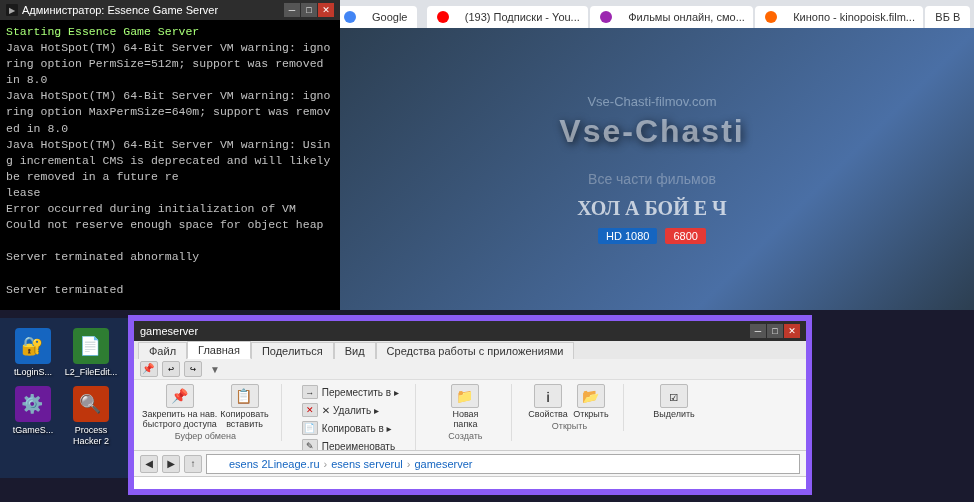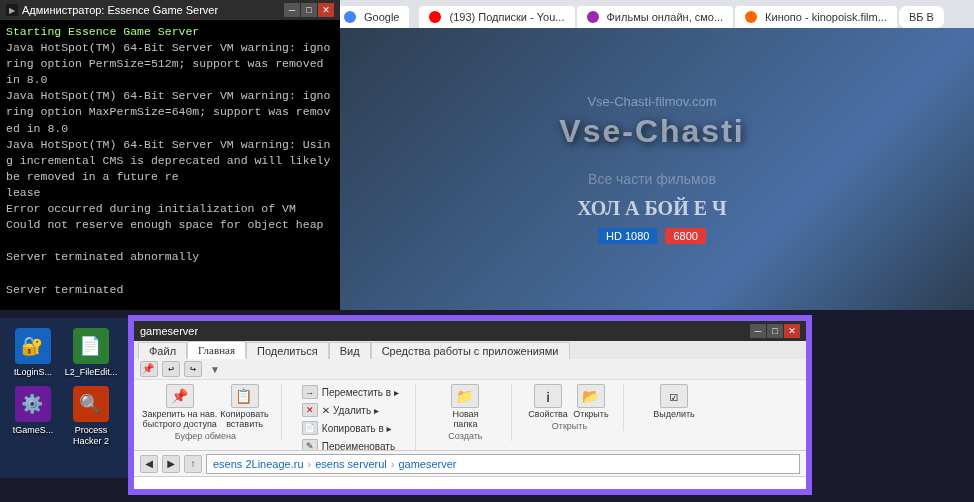--- a/index.html
+++ b/index.html
@@ -99,21 +99,21 @@
       padding: 0 4px;
       font-family: 'Segoe UI', Arial, sans-serif;
       font-size: 11px;
     }
     .browser-tab {
       background: #fff;
       height: 22px;
       padding: 0 10px;
       display: flex;
       align-items: center;
-      gap: 8px;
+      gap: 16px;
       border-radius: 4px 4px 0 0;
       font-size: 11px;
       color: #333;
       white-space: nowrap;
       overflow: hidden;
     }
     .tab-dot {
       width: 12px;
       height: 12px;
       border-radius: 50%;
@@ -238,21 +238,20 @@
       background: #f0f0f0;
       border: 1px solid #ccc;
       border-bottom: none;
       cursor: pointer;
       font-size: 11px;
       color: #333;
     }
     .ribbon-tab.active {
       background: #fff;
       border-bottom: 1px solid #fff;
-      font-family: Liberation Serif, serif;
     }
     .ribbon-quick {
       display: flex;
       align-items: center;
       gap: 4px;
       padding: 2px 6px;
       background: #f0f0f0;
       height: 22px;
       border-bottom: 1px solid #ddd;
     }
@@ -376,21 +375,21 @@
       cursor: pointer;
       color: #333;
     }
     .address-path {
       display: flex;
       align-items: center;
       gap: 4px;
       background: #fff;
       border: 1px solid #aaa;
       height: 20px;
-      padding: 0 6px;
+      padding: 0 22px;
       flex: 1;
       font-size: 11px;
       color: #1565c0;
     }
     .path-sep { color: #999; }
     .address-search {
       background: #fff;
       border: 1px solid #aaa;
       height: 20px;
       padding: 0 4px;
@@ -442,21 +441,21 @@
       <span>(193) Подписки - You...</span>
     </div>
     <div class="browser-tab" style="margin-left:2px;">
       <div class="tab-dot" style="background:#9c27b0;"></div>
       <span>Фильмы онлайн, смо...</span>
     </div>
     <div class="browser-tab" style="margin-left:2px;">
       <div class="tab-dot" style="background:#ff6600;"></div>
       <span>Кинопо - kinopoisk.film...</span>
     </div>
-    <div class="browser-tab" style="margin-left:2px;border-radius:7px;">
+    <div class="browser-tab" style="margin-left:2px;">
       <span>ВБ В</span>
     </div>
   </div>
   <div class="browser-content">
     <div style="text-align:center;">
       <div style="color:rgba(180,200,220,0.6);font-size:13px;font-family:Arial;margin-bottom:4px;">Vse-Chasti-filmov.com</div>
       <div class="browser-overlay-text">Vse-Chasti</div>
       <div class="browser-sub-text">Все части фильмов</div>
       <div style="color:rgba(255,255,255,0.7);font-size:20px;font-family:Liberation Serif, serif;font-weight:bold;margin-top:10px;">ХОЛ А БОЙ Е Ч</div>
       <div style="display:flex;gap:8px;justify-content:center;margin-top:8px;">

